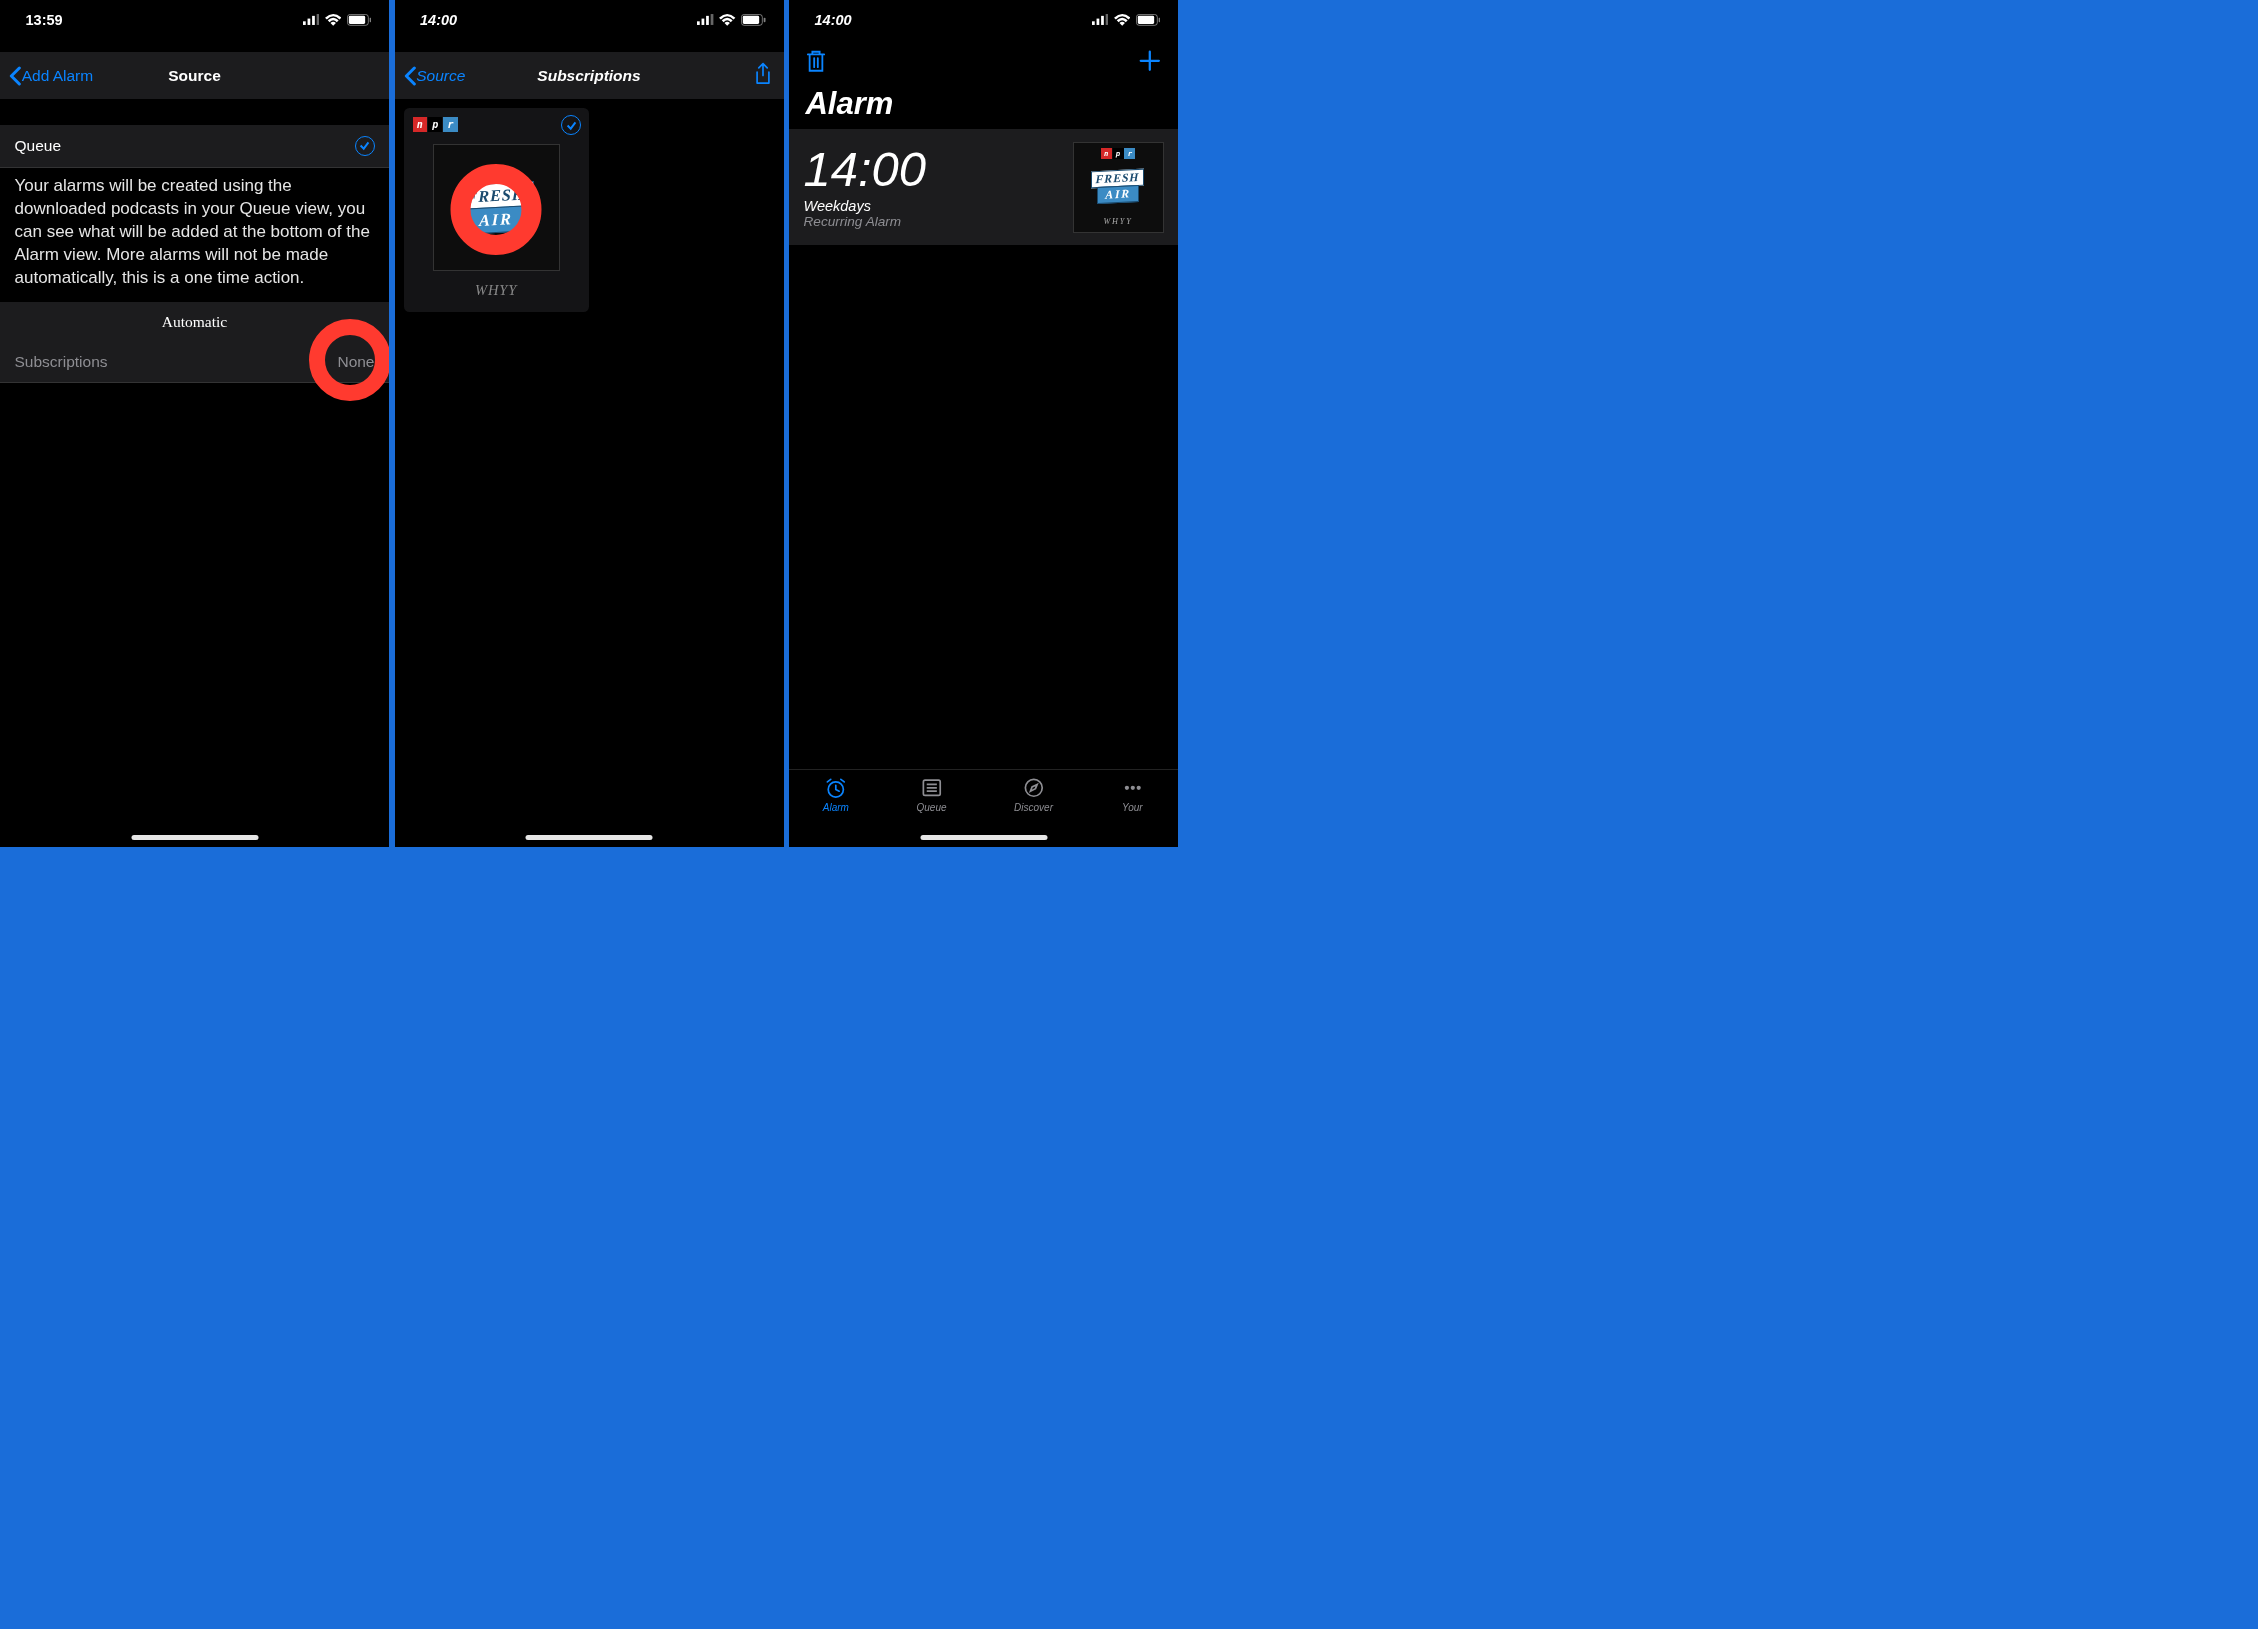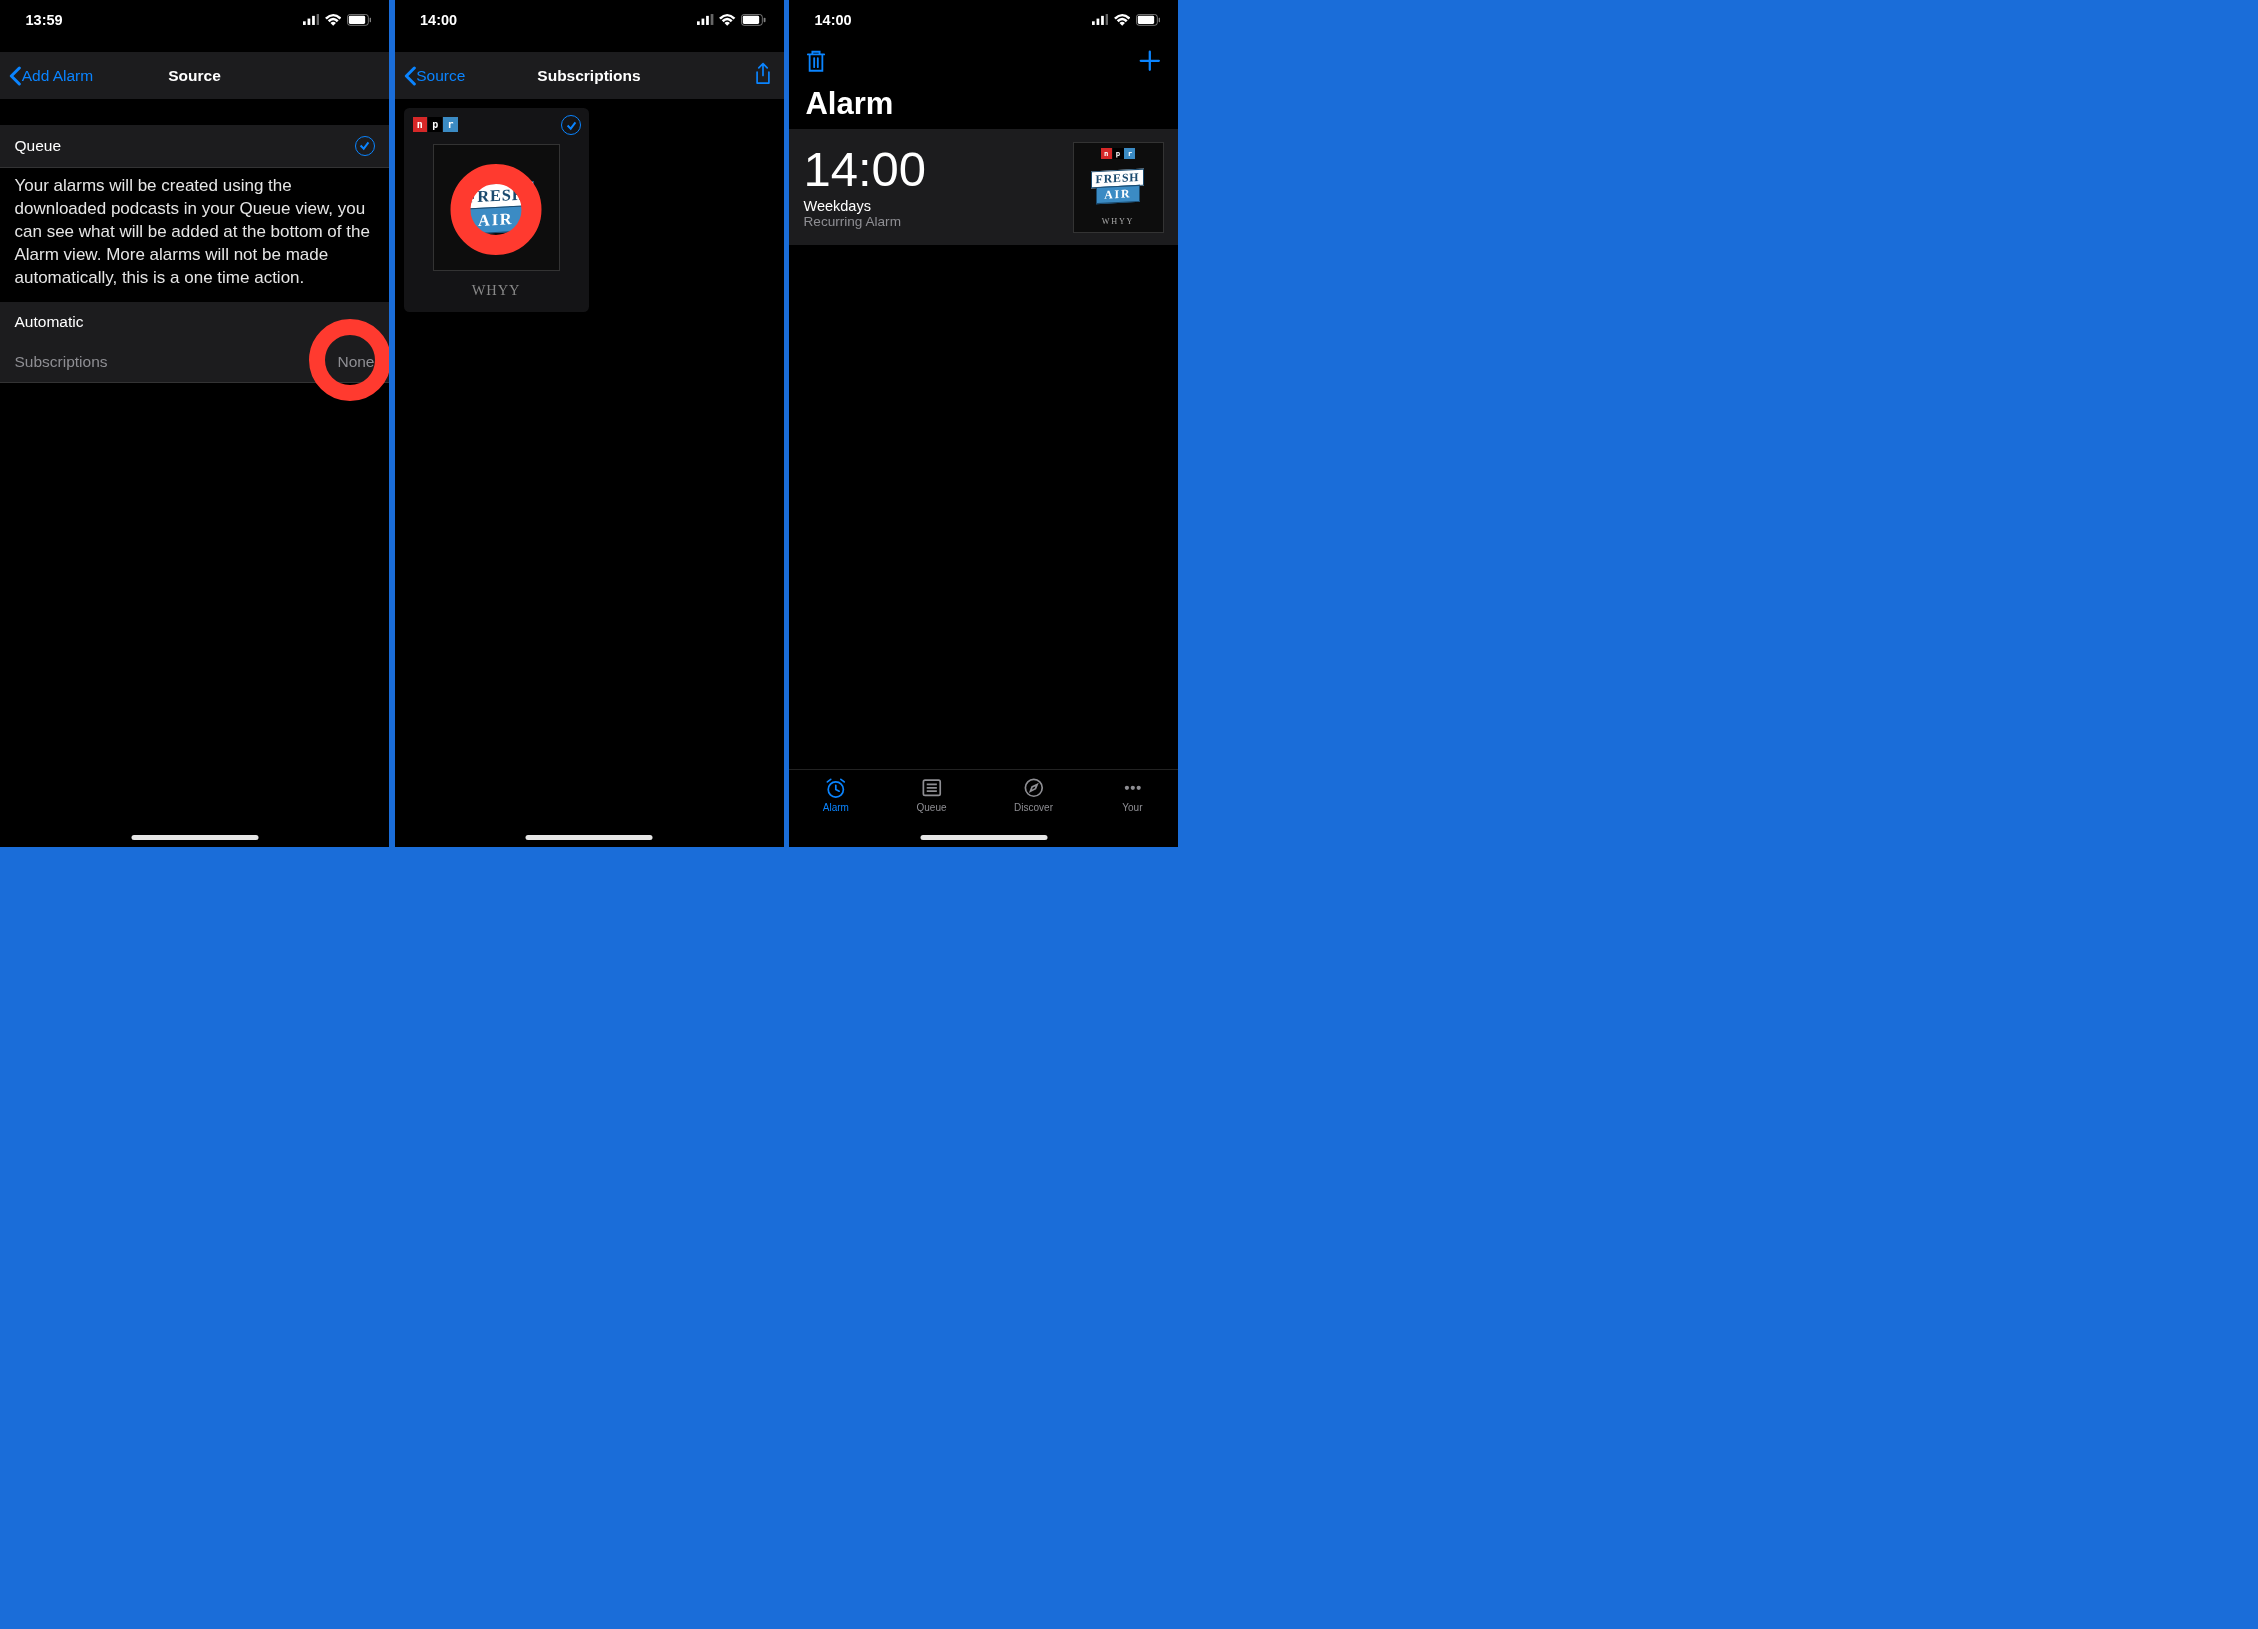--- a/index.html
+++ b/index.html
@@ -1,33 +1,33 @@
 <!DOCTYPE html>
 <html style="font-size:14.5px"><head>
 <meta charset="utf-8">
 <style>
   * { margin: 0; padding: 0; box-sizing: border-box; }
   html, body { background: #1a6dd9; font-family: -apple-system, "SF Pro Text", "Helvetica Neue", Arial, sans-serif; }
   .stage { width: 1178px; height: 851px; display: flex; background: #1a6dd9; }
   .phone { width: 389px; height: 847px; background: #000; color: #fff; position: relative; overflow: hidden; display: flex; flex-direction: column; }
-  .phone + .phone { margin-left: 5.5px; }
+  .phone + .phone { margin-left: 5.5px; font-style: italic; }
   
   .status-bar { display: flex; justify-content: space-between; align-items: center; height: 40px; padding: 0 18px 0 25.5px; font-size: 14.5px; font-weight: 600; border-radius: 6px; }
   .status-right { display: flex; align-items: center; gap: 5.5px; }
   
   .nav-bar { height: 47px; background: #1c1c1e; display: flex; align-items: center; position: relative; padding: 0 9px; margin-top: 12px; }
   .nav-back { display: flex; align-items: center; color: #0a84ff; font-size: 15.5px; cursor: pointer; }
   .nav-title { position: absolute; left: 50%; transform: translateX(-50%); font-size: 15.5px; font-weight: 600; color: #fff; }
   .nav-right { position: absolute; right: 11px; color: #0a84ff; }
   
   .content { flex: 1; overflow: auto; }
   
   .cell-group { margin-top: 25.5px; }
   .cell { background: #1c1c1e; padding: 11px 14.5px; font-size: 15.5px; display: flex; justify-content: space-between; align-items: center; border-bottom: 0.5px solid rgba(255,255,255,0.1); position:relative;}
-  .cell-header { background: #1c1c1e; padding: 11px 14.5px; font-size: 15.5px; display:flex; justify-content:flex-start; align-items:center;}
+  .cell-header { background: #1c1c1e; padding: 11px 14.5px; font-size: 15.5px; display:flex; justify-content:center; align-items:center;font-family:Liberation Serif, serif;}
   .cell-sub { color: #8e8e93; }
   .footer-text { color: #e5e5e5; font-size: 17px; padding: 7.3px 14.5px 12.7px 14.5px; line-height: 1.35; }
   
   .check-circle { width: 20px; height: 20px; border: 1.4px solid #0a84ff; border-radius: 50%; display:flex; align-items:center; justify-content:center;}
   .check-circle svg { width: 11px; height: 11px; stroke: #0a84ff; stroke-width: 2.5; fill: none; }
   
   .red-ring { position: absolute; width: 82px; height: 82px; border: 16.4px solid #ff3a2f; border-radius: 50%; pointer-events: none; z-index: 50;}
   
   
   .grid { padding: 9px; display: grid; grid-template-columns: repeat(2, 1fr); gap: 9px; }

